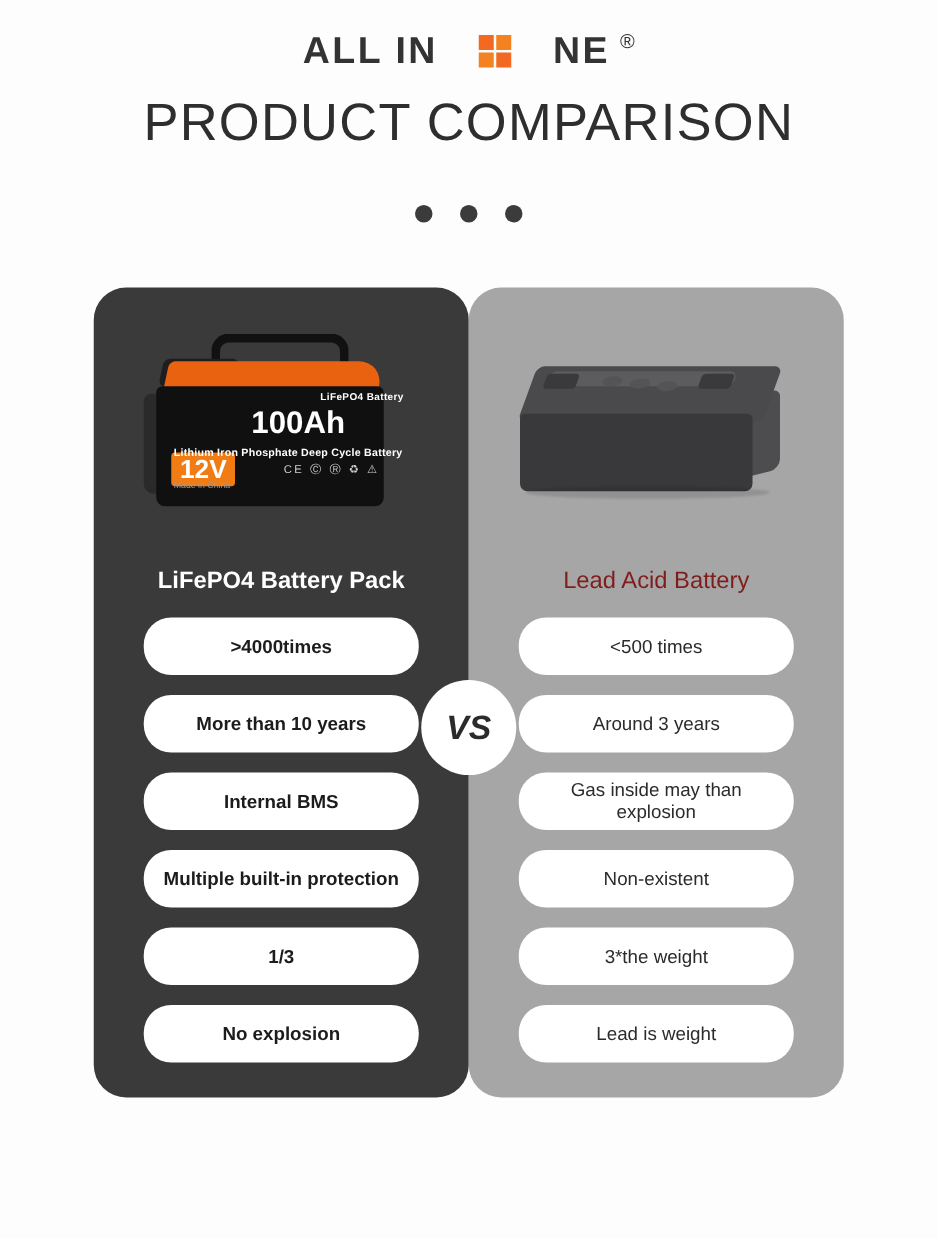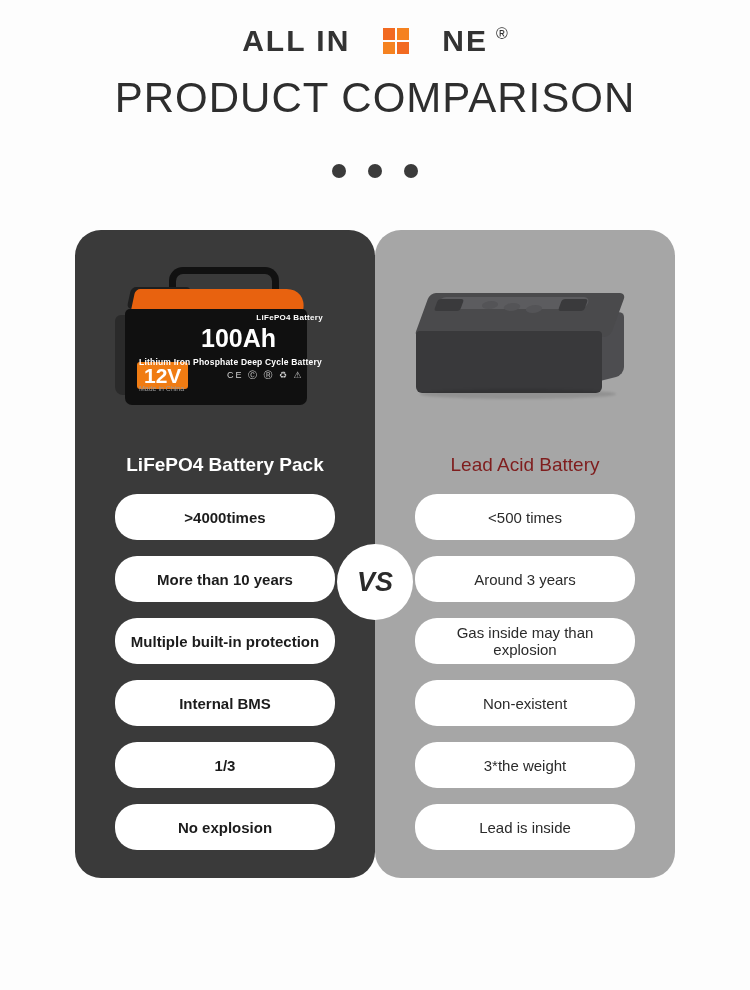--- a/index.html
+++ b/index.html
@@ -388,22 +388,22 @@
         <div class="lif-certs">CE Ⓒ Ⓡ ♻ ⚠</div>
         <div class="lif-made">Made in China</div>
       </div>
     </div>
 
     <div class="panel-title">LiFePO4 Battery Pack</div>
 
     <div class="spec-list">
       <div class="spec">&gt;4000times</div>
       <div class="spec">More than 10 years</div>
+      <div class="spec">Internal BMS</div>
       <div class="spec">Multiple built-in protection</div>
-      <div class="spec">Internal BMS</div>
       <div class="spec">1/3</div>
       <div class="spec">No explosion</div>
     </div>
   </div>
 
   <div class="panel right">
     <div class="product-image">
       <div class="lead">
         <div class="lead-right"></div>
         <div class="lead-top"></div>
@@ -419,18 +419,18 @@
     </div>
 
     <div class="panel-title">Lead Acid Battery</div>
 
     <div class="spec-list">
       <div class="spec">&lt;500 times</div>
       <div class="spec">Around 3 years</div>
       <div class="spec two-line">Gas inside may than explosion</div>
       <div class="spec">Non-existent</div>
       <div class="spec">3*the weight</div>
-      <div class="spec">Lead is inside</div>
+      <div class="spec">Lead is weight</div>
     </div>
   </div>
 
   <div class="vs-badge">VS</div>
 </div>
 
 </body></html>

